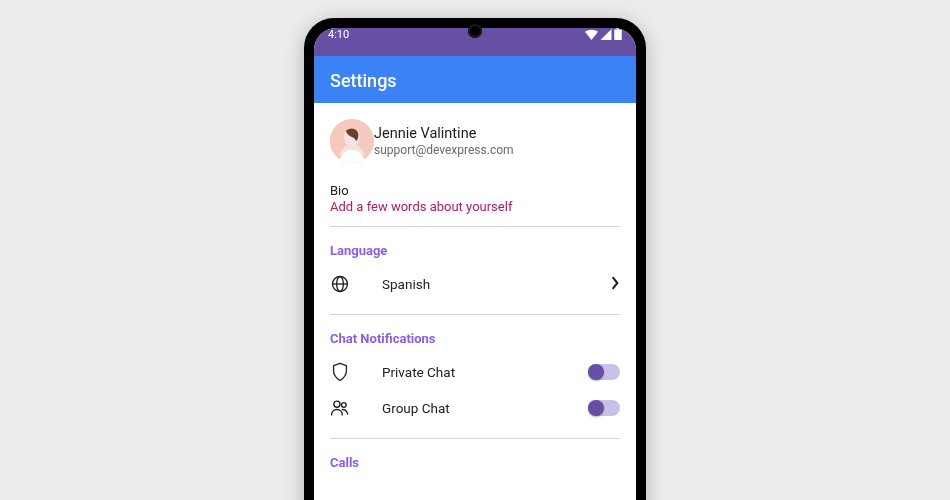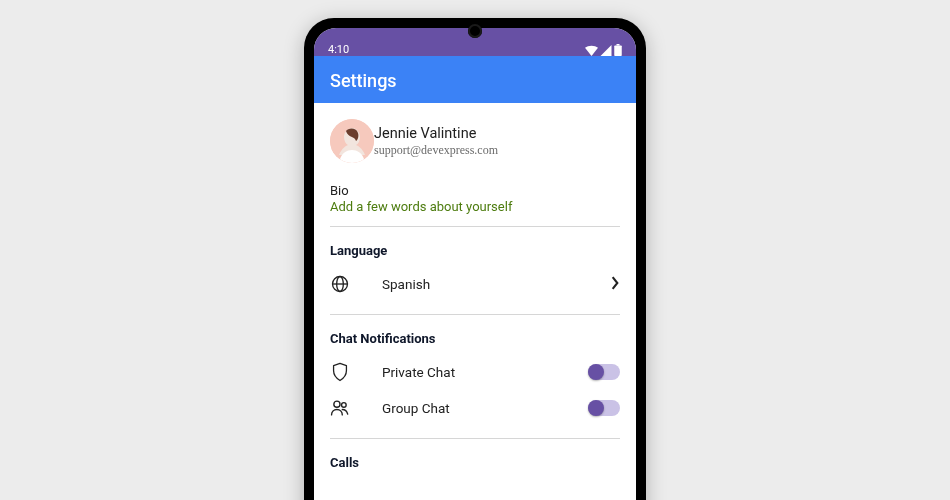--- a/index.html
+++ b/index.html
@@ -26,21 +26,21 @@
     border-radius: 22px;
     overflow: hidden;
     position: relative;
     height: 640px;
   }
   .statusbar {
     height: 28px;
     background: #6750a4;
     color: #fff;
     display: flex;
-    align-items: flex-end;
+    align-items: flex-start;
     justify-content: space-between;
     padding: 0 14px;
     font-size: 11px;
     position: relative;
   }
   .camera {
     position: absolute;
     top: 6px;
     left: 50%;
     transform: translateX(-50%);
@@ -61,26 +61,26 @@
   }
   .content { padding: 14px 16px 0; background: #fff; font-size: 13px; color: #1b1b1b; }
   .profile { display: flex; align-items: center; gap: 0; padding: 2px 0 10px; }
   .avatar {
     width: 44px; height: 44px; border-radius: 50%;
     background: #f6c9bd;
     position: relative; overflow: hidden; flex-shrink: 0;
   }
   .avatar svg { width: 100%; height: 100%; display: block; }
   .profile-name { font-size: 14.5px; color: #212121; }
-  .profile-email { font-size: 12px; color: #6b6b6b; margin-top: 1px; font-family: Liberation Serif, serif; }
+  .profile-email { font-size: 12px; color: #6b6b6b; margin-top: 1px; }
   .bio { margin-top: 10px; }
   .bio-label { font-size: 13px; color: #222; }
-  .bio-hint { font-size: 13px; color: #4d7c0f; margin-top: 1px; }
+  .bio-hint { font-size: 13px; color: #be185d; margin-top: 1px; }
   .sep { border: none; border-top: 1px solid #d6d6d6; margin: 12px 0 0; }
-  .section-header { font-size: 13px; font-weight: 700; color: #0f172a; margin: 16px 0 8px; }
+  .section-header { font-size: 13px; font-weight: 700; color: #8b5cf6; margin: 16px 0 8px; }
   .row {
     display: flex; align-items: center; gap: 32px;
     padding: 8px 0;
   }
   .row .label { flex: 1; font-size: 13.5px; color: #222; }
   .icon-slot { width: 20px; height: 20px; display: flex; align-items: center; justify-content: center; flex-shrink: 0; }
   .chev { color: #3a3a3a; }
   .toggle {
     width: 32px; height: 16px; border-radius: 10px;
     background: #d0cce4; position: relative; cursor: pointer;

